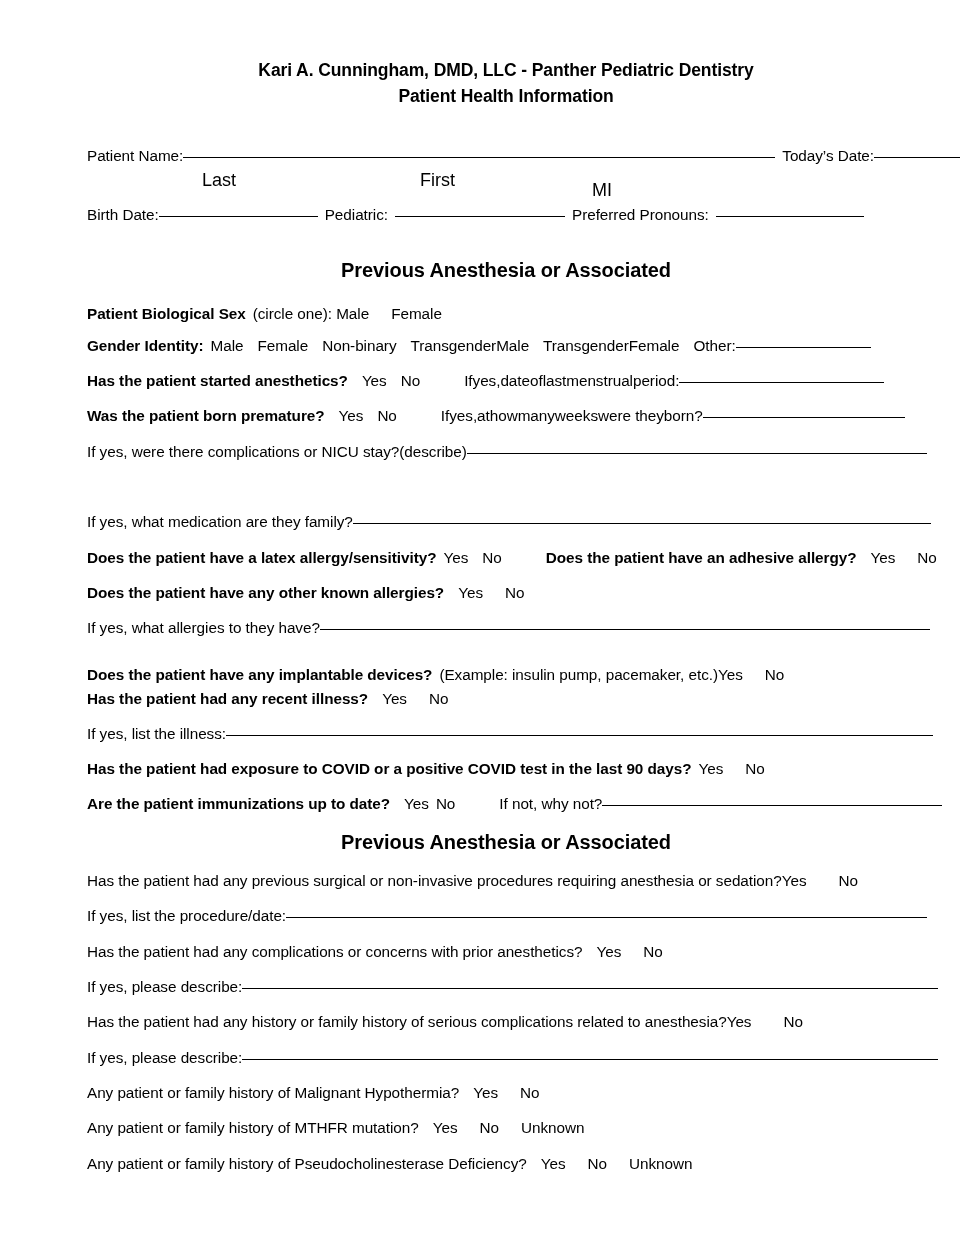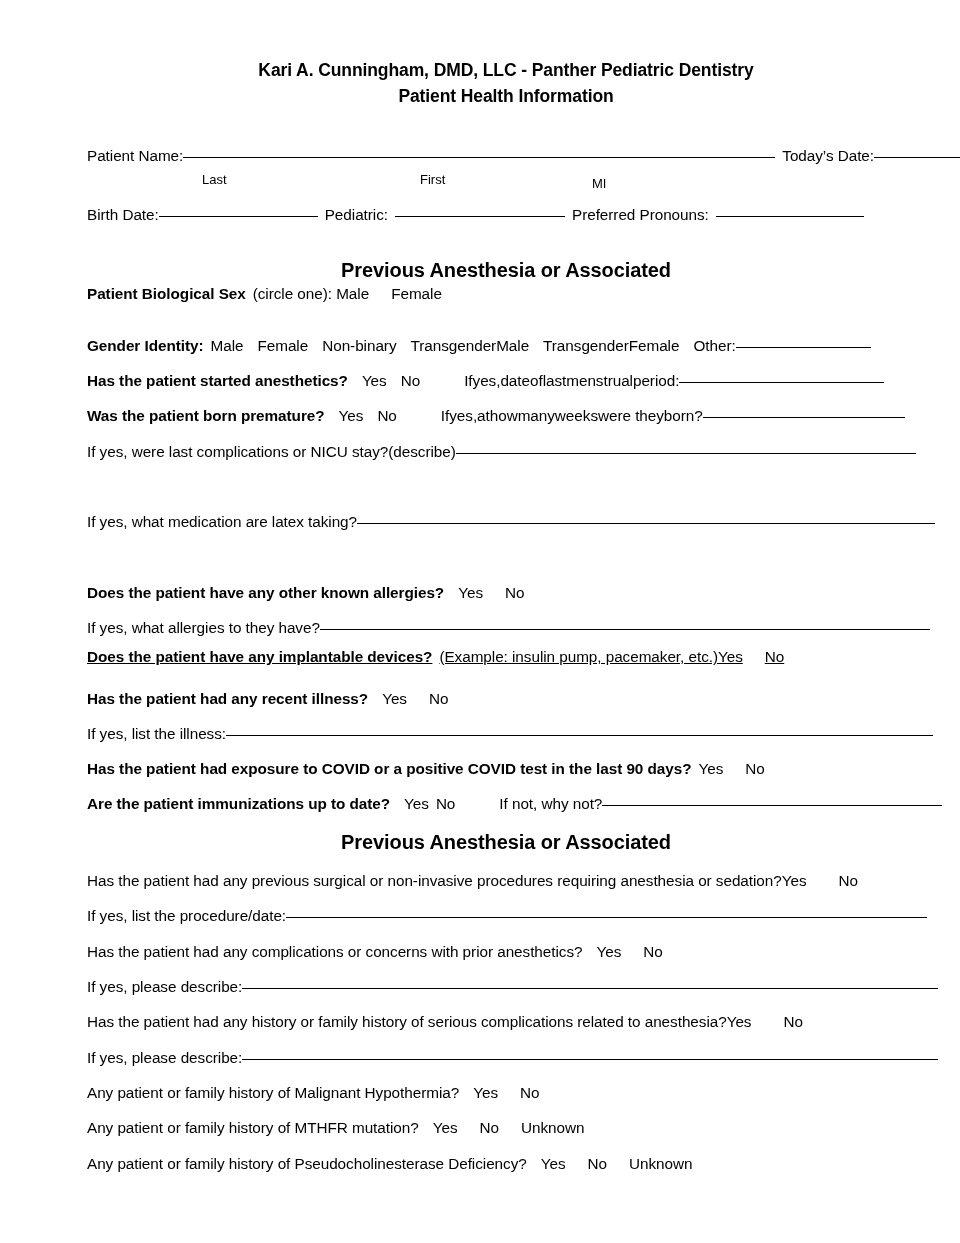--- a/index.html
+++ b/index.html
@@ -73,84 +73,87 @@
   .rule {
     display: inline-block;
     border-bottom: 1.6px solid #000;
     vertical-align: 3px;
     height: 0;
   }
 
   
   .caption-row {
     position: absolute;
-    font-size: 13px;
+    font-size: 18px;
     line-height: 20px;
     white-space: nowrap;
   }
 </style>
 </head>
 <body>
 
 <div class="page">
 
   <div class="title-wrap">
     <div class="doc-title">Kari A. Cunningham, DMD, LLC - Panther Pediatric Dentistry</div>
     <div class="doc-title">Patient Health Information</div>
   </div>
 
   <div class="line" style="top:146px;">
     <span>Patient Name:</span><span class="rule" style="width:592px;"></span><span class="sp1"></span><span>Today’s Date:</span><span class="rule" style="width:155px;"></span>
   </div>
 
   <div class="caption-row" style="top:170px; left:170px;">Last</div>
   <div class="caption-row" style="top:170px; left:388px;">First</div>
-  <div class="caption-row" style="top:174px; left:560px;">MI</div>
+  <div class="caption-row" style="top:180px; left:560px;">MI</div>
 
   <div class="line" style="top:205px;">
     <span>Birth Date:</span><span class="rule" style="width:159px;"></span><span class="sp1"></span><span>Pediatric:</span><span class="sp1"></span><span class="rule" style="width:170px;"></span><span class="sp1"></span><span>Preferred Pronouns:</span><span class="sp1"></span><span class="rule" style="width:148px;"></span>
   </div>
 
   <div class="section-heading" style="position:absolute; left:0; right:0; top:258px;">Previous Anesthesia or Associated</div>
 
-  <div class="line" style="top:284px;">
+  <div class="line" style="top:304px;">
     <span class="b">Patient Biological Sex</span><span class="sp1"></span><span class="n">(circle one): Male</span><span class="sp3"></span><span class="n">Female</span>
   </div>
 
   <div class="line" style="top:336px;">
     <span class="b">Gender Identity:</span><span class="sp1"></span><span class="n">Male</span><span class="sp2"></span><span class="n">Female</span><span class="sp2"></span><span class="n">Non-binary</span><span class="sp2"></span><span class="n">TransgenderMale</span><span class="sp2"></span><span class="n">TransgenderFemale</span><span class="sp2"></span><span class="n">Other:</span><span class="rule" style="width:135px;"></span>
   </div>
 
   <div class="line" style="top:371px;">
     <span class="b">Has the patient started anesthetics?</span><span class="sp2"></span><span class="n">Yes</span><span class="sp2"></span><span class="n">No</span><span class="sp5"></span><span class="n">Ifyes,dateoflastmenstrualperiod:</span><span class="rule" style="width:205px;"></span>
   </div>
 
   <div class="line" style="top:406px;">
     <span class="b">Was the patient born premature?</span><span class="sp2"></span><span class="n">Yes</span><span class="sp2"></span><span class="n">No</span><span class="sp5"></span><span class="n">Ifyes,athowmanyweekswere theyborn?</span><span class="rule" style="width:202px;"></span>
   </div>
 
   <div class="line" style="top:442px;">
-    <span class="n">If yes, were last complications or NICU stay?(describe)</span><span class="rule" style="width:460px;"></span>
+    <span class="n">If yes, were there complications or NICU stay?(describe)</span><span class="rule" style="width:460px;"></span>
   </div>
 
 
   <div class="line" style="top:512px;">
-    <span class="n">If yes, what medication are latex taking?</span><span class="rule" style="width:578px;"></span>
-  </div>
-
+    <span class="n">If yes, what medication are they family?</span><span class="rule" style="width:578px;"></span>
+  </div>
+
+  <div class="line" style="top:548px;">
+    <span class="b">Does the patient have a latex allergy/sensitivity?</span><span class="sp1"></span><span class="n">Yes</span><span class="sp2"></span><span class="n">No</span><span class="sp5"></span><span class="b">Does the patient have an adhesive allergy?</span><span class="sp2"></span><span class="n">Yes</span><span class="sp3"></span><span class="n">No</span>
+  </div>
 
   <div class="line" style="top:583px;">
     <span class="b">Does the patient have any other known allergies?</span><span class="sp2"></span><span class="n">Yes</span><span class="sp3"></span><span class="n">No</span>
   </div>
 
   <div class="line" style="top:618px;">
     <span class="n">If yes, what allergies to they have?</span><span class="rule" style="width:610px;"></span>
   </div>
 
-  <div class="line" style="top:647px;text-decoration:underline;">
+  <div class="line" style="top:665px;">
     <span class="b">Does the patient have any implantable devices?</span><span class="sp1"></span><span class="n">(Example: insulin pump, pacemaker, etc.)Yes</span><span class="sp3"></span><span class="n">No</span>
   </div>
 
   <div class="line" style="top:689px;">
     <span class="b">Has the patient had any recent illness?</span><span class="sp2"></span><span class="n">Yes</span><span class="sp3"></span><span class="n">No</span>
   </div>
 
   <div class="line" style="top:724px;">
     <span class="n">If yes, list the illness:</span><span class="rule" style="width:707px;"></span>
   </div>

